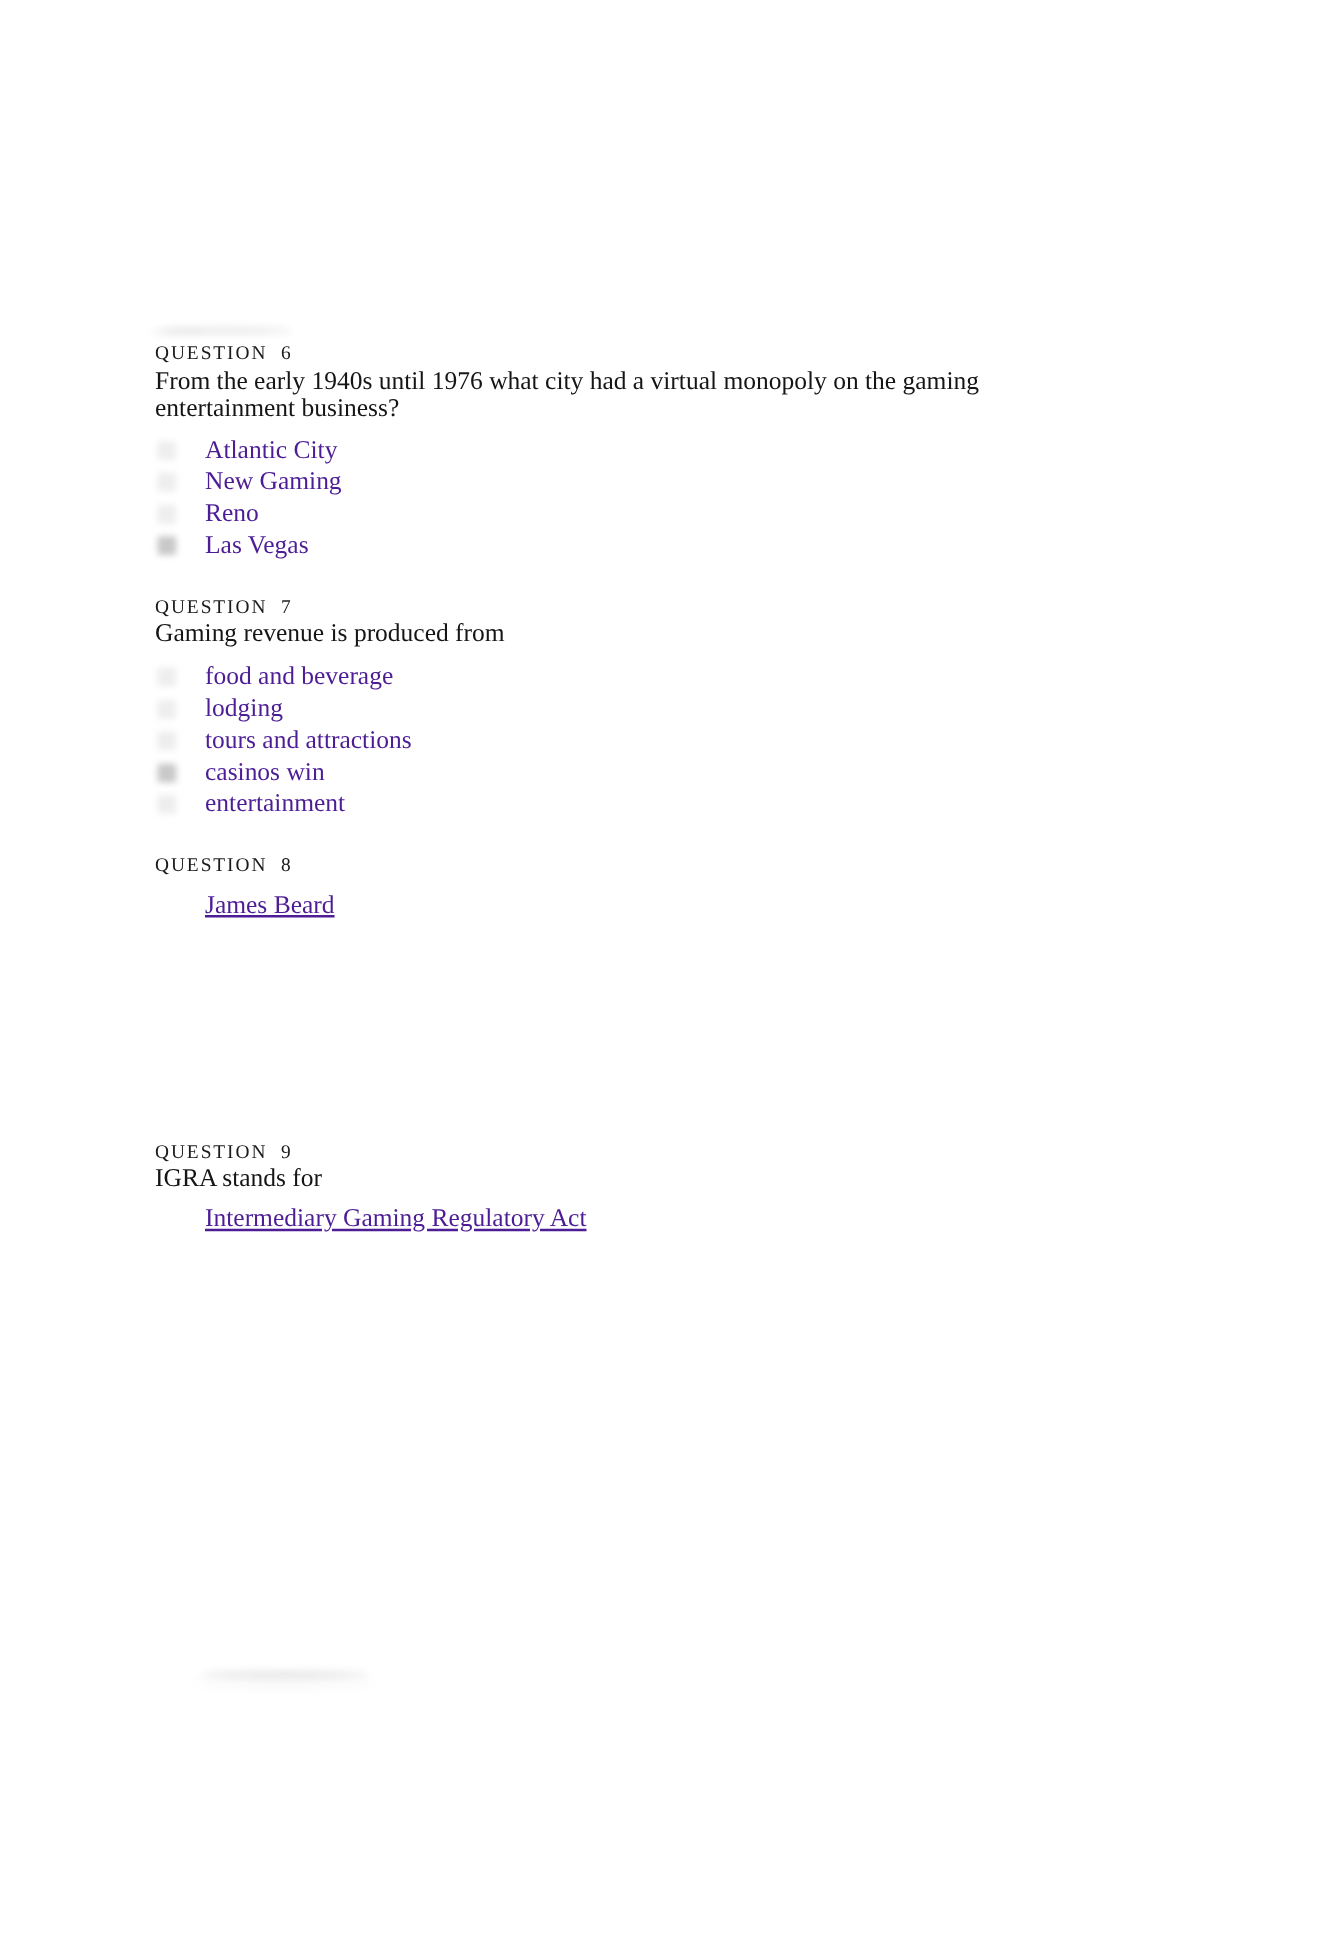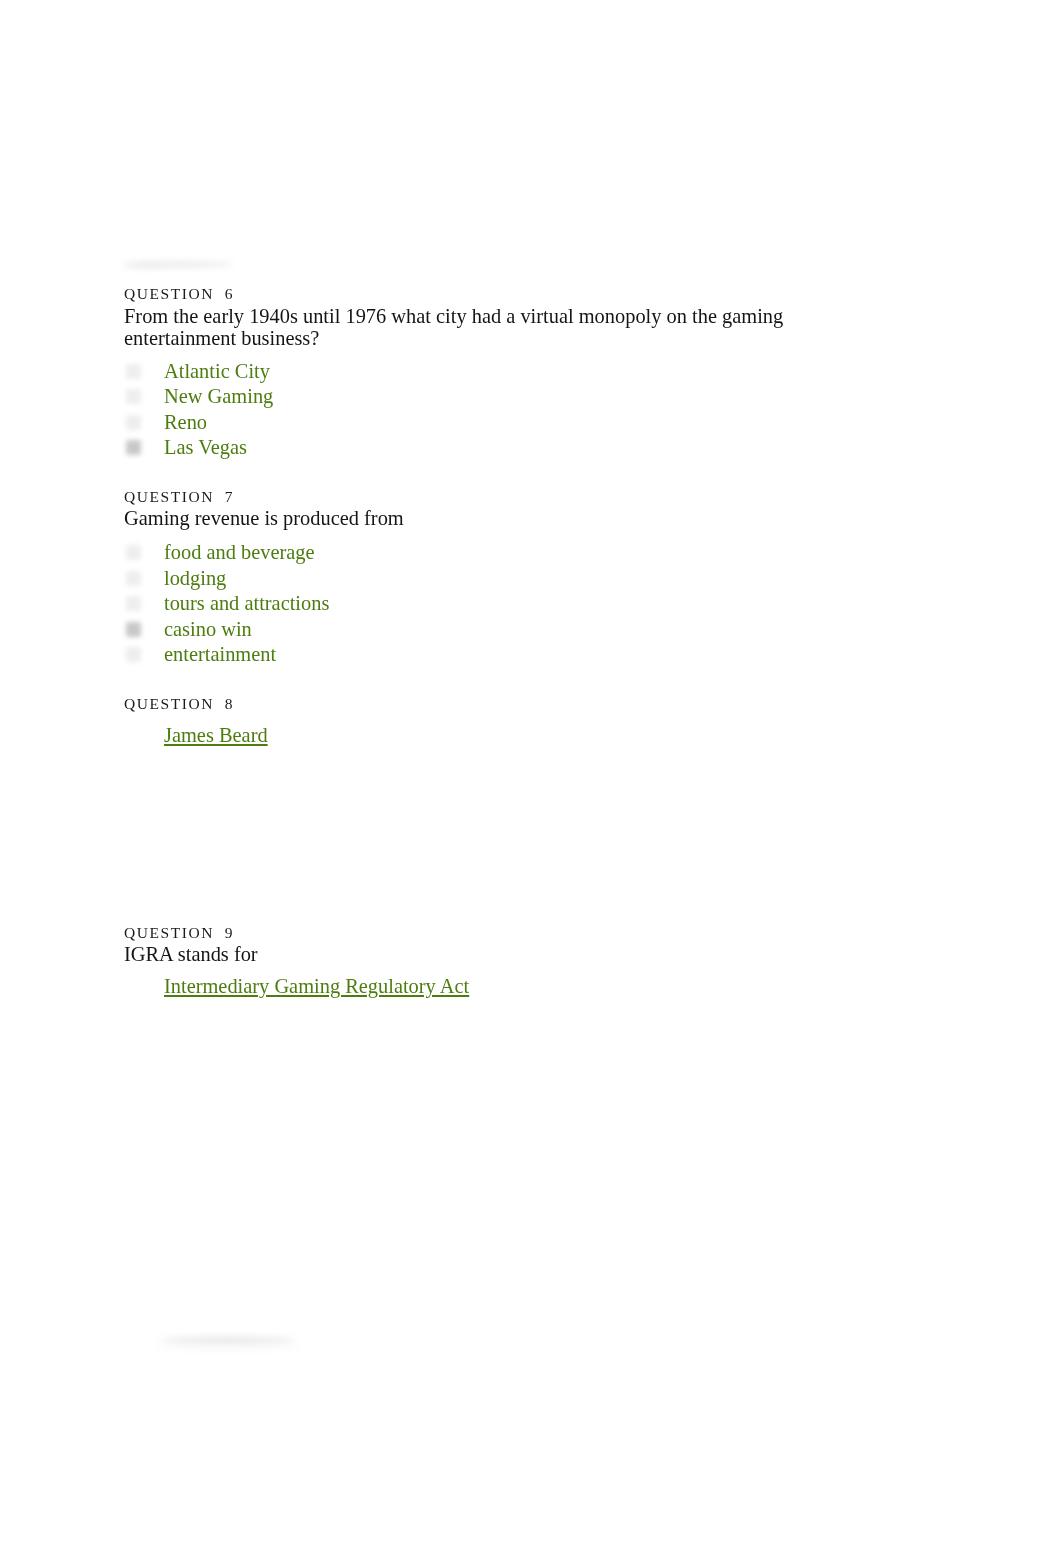--- a/index.html
+++ b/index.html
@@ -64,21 +64,21 @@
     width: 150px;
     height: 6px;
     opacity: 0.045;
     filter: blur(5px);
   }
 
   
   .content {
     position: absolute;
     left: 124px;
-    top: 286px;
+    top: 275px;
     width: 790px;
   }
 
   
   .question-block { position: relative; }
 
   .q-header {
     font-family: "Liberation Serif", "DejaVu Serif", serif;
     font-size: 15.5px;
     letter-spacing: 1.55px;
@@ -101,21 +101,21 @@
     margin: 0;
     padding: 0;
     list-style: none;
   }
   .option {
     position: relative;
     min-height: 25.5px;
     padding-left: 40px;
     font-size: 20.4px;
     line-height: 25.5px;
-    color: #4d7c0f;
+    color: #4c1d95;
   }
   .option .opt-label {
     display: block;
     max-width: 190px;
   }
   .option.wide .opt-label { max-width: 330px; text-decoration: underline; }
 
   
   .radio {
     position: absolute;
@@ -197,21 +197,21 @@
         <li class="option">
           <span class="radio"></span>
           <span class="opt-label">lodging</span>
         </li>
         <li class="option">
           <span class="radio"></span>
           <span class="opt-label">tours and attractions</span>
         </li>
         <li class="option">
           <span class="radio selected"></span>
-          <span class="opt-label">casino win</span>
+          <span class="opt-label">casinos win</span>
         </li>
         <li class="option">
           <span class="radio"></span>
           <span class="opt-label">entertainment</span>
         </li>
       </ul>
     </div>
 
     <div class="gap-after-q7"></div>
 

